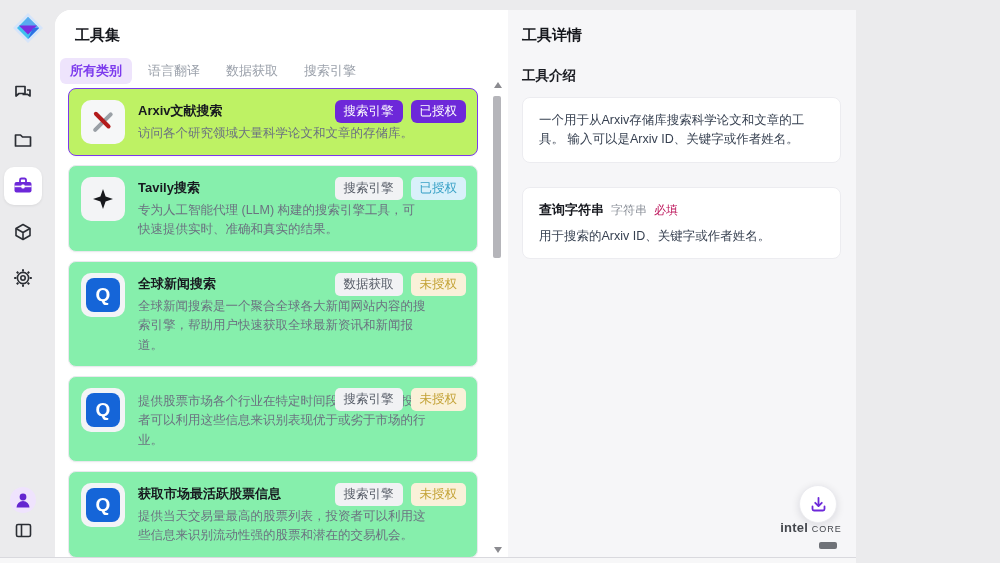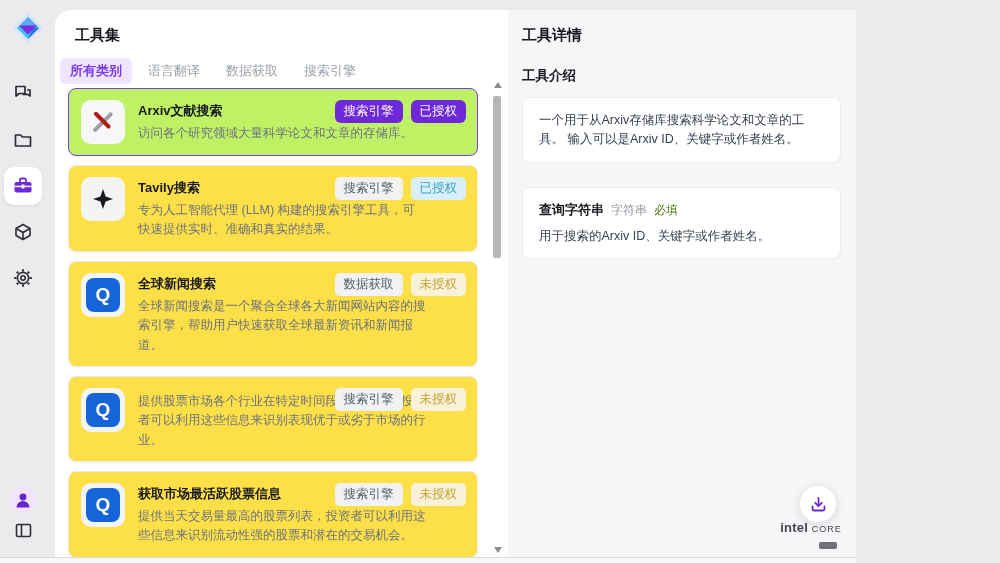--- a/index.html
+++ b/index.html
@@ -22,21 +22,21 @@
   
   .list-pane { position:absolute; left:0; top:0; width:453px; bottom:0; background:#fff; }
   .pane-title { font-size:15px; font-weight:bold; color:#16181d; }
   .list-pane .pane-title { position:absolute; left:20px; top:16px; }
   .tabs { position:absolute; left:5px; top:48px; display:flex; gap:6px; align-items:center; }
   .tab { font-size:13px; color:#9aa0aa; padding:4px 10px; border-radius:6px; cursor:pointer; white-space:nowrap; }
   .tab.active { color:#7c3aed; background:#eee4fc; font-weight:bold; }
 
   .cards { position:absolute; left:13px; top:78px; width:410px; bottom:0; overflow:hidden;
     display:flex; flex-direction:column; gap:9px; }
-  .tool-card { position:relative; background:#fde047; border:1px solid #e9e9ee; border-radius:8px;
+  .tool-card { position:relative; background:#86efac; border:1px solid #e9e9ee; border-radius:8px;
     padding:11px 12px 11px 12px; display:flex; gap:13px; cursor:pointer; flex-shrink:0;
     box-shadow:0 1px 2px rgba(20,20,40,.03); }
   .tool-card.selected { background:#bef264; border:1.5px solid #7c3aed; }
   .tool-icon { width:44px; height:44px; border-radius:10px; background:#f3f4f6; flex-shrink:0;
     display:flex; align-items:center; justify-content:center; position:relative; overflow:hidden; }
   .tool-card.selected .tool-icon { background:#f6f7f8; }
   .tool-main { padding-top:1px; }
   .tool-title { font-size:13px; font-weight:bold; color:#17191f; line-height:20px; }
   .tool-desc { font-size:12.5px; color:#6b7280; line-height:1.55; margin-top:3px; max-width:288px; }
   .badges { position:absolute; top:11px; right:11px; display:flex; gap:8px; }
@@ -67,21 +67,21 @@
   .details-pane { position:absolute; left:453px; top:0; right:0; bottom:0; background:#f6f6f8;
     padding:16px 15px 0 14px; }
   .details-pane .pane-title { margin-bottom:22px; }
   .sub-heading { font-size:13.5px; font-weight:bold; color:#1a1c22; margin-bottom:12px; }
   .detail-card { background:#ffffff; border:1px solid #ececf0; border-radius:8px;
     padding:13px 16px; margin-bottom:24px; }
   .detail-card p { font-size:12.5px; color:#374151; line-height:1.5; }
   .param-head { display:flex; align-items:flex-end; gap:7px; margin-bottom:8px; }
   .param-name { font-size:13px; font-weight:bold; color:#17191f; }
   .param-type { font-size:12px; color:#8a8f98; }
-  .param-required { font-size:12px; color:#4d7c0f; }
+  .param-required { font-size:12px; color:#be185d; }
 
   
   .fab { position:absolute; right:19px; bottom:40px; width:38px; height:38px; border-radius:50%;
     background:#fff; border:1px solid #ececf0; box-shadow:0 2px 8px rgba(20,20,40,.12);
     display:flex; align-items:center; justify-content:center; cursor:pointer; }
   .brand { position:absolute; right:12px; bottom:10px; width:66px; text-align:center; }
   .brand-line { font-size:13px; color:#44474d; letter-spacing:.2px; }
   .brand-line .b-intel { font-weight:bold; }
   .brand-line .b-core { font-variant:small-caps; letter-spacing:1px; }
   .brand-badge { display:inline-block; margin-left:34px; margin-top:1px; width:18px; height:7px;

